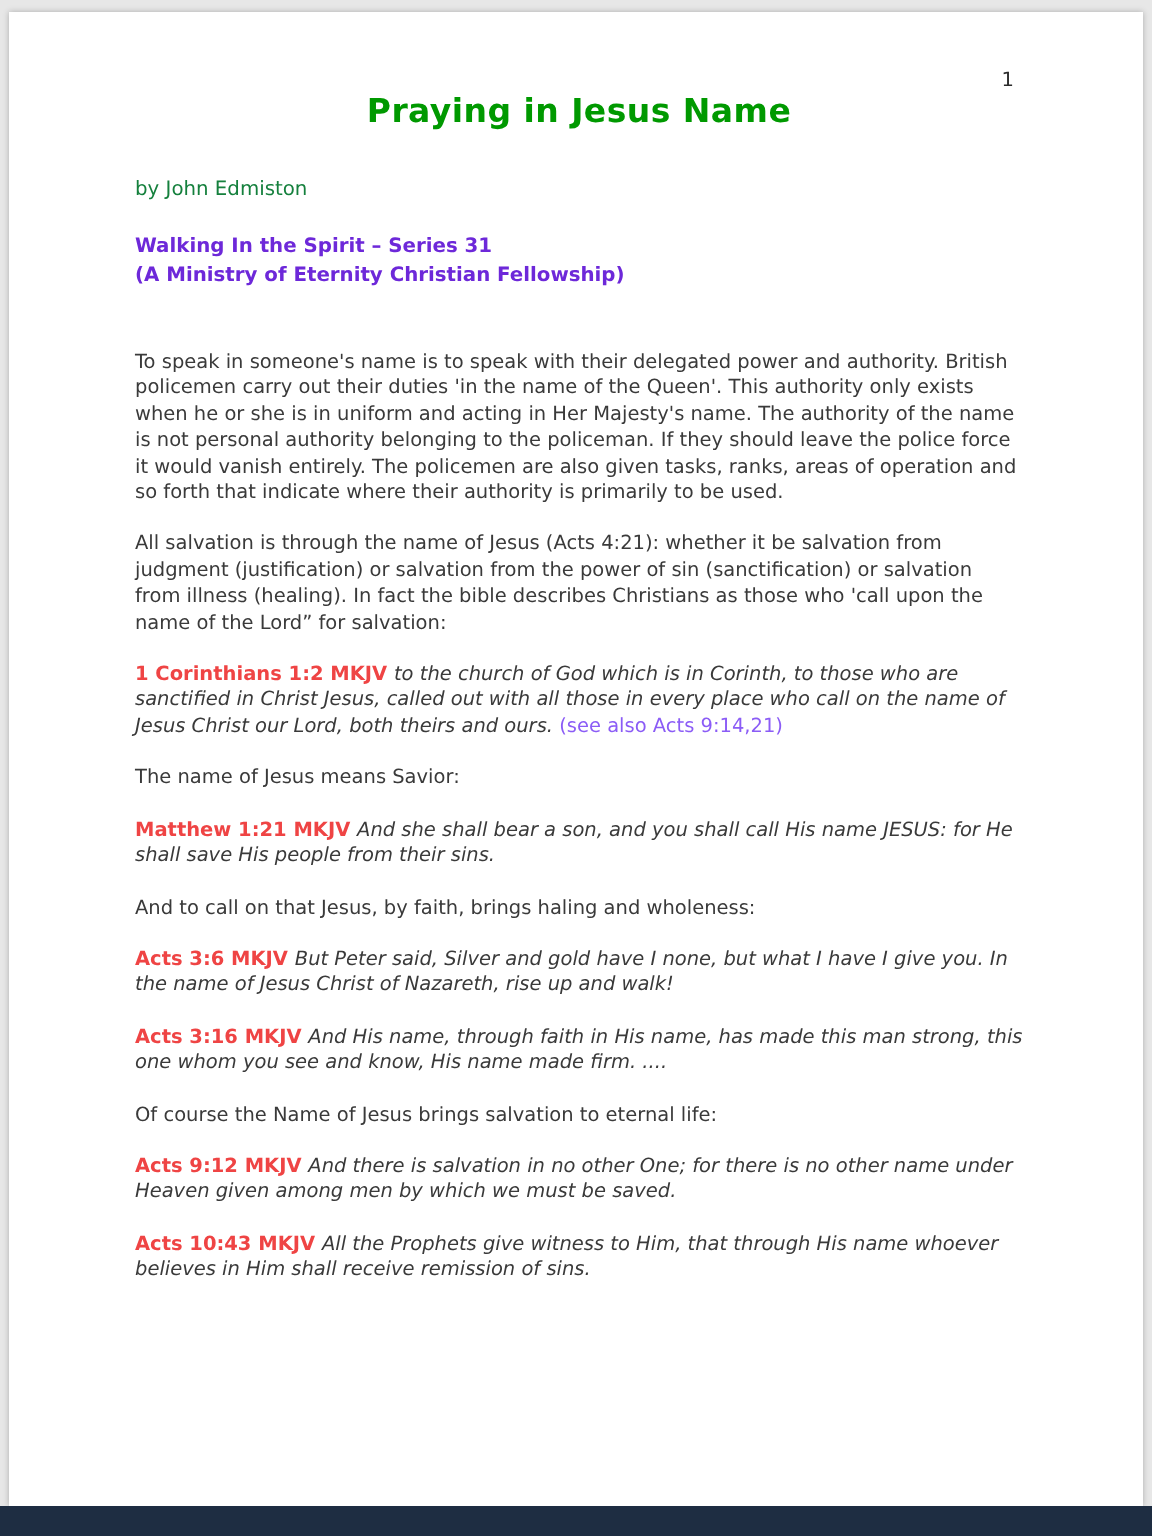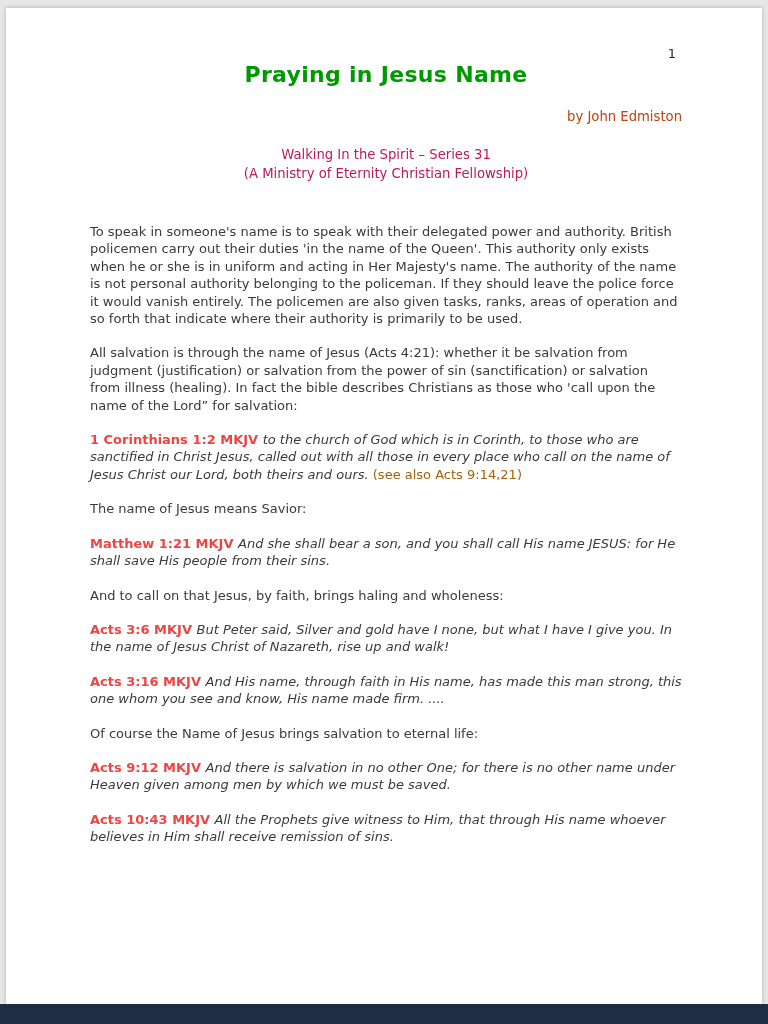--- a/index.html
+++ b/index.html
@@ -27,31 +27,30 @@
     padding-right: 6px;
   }
   .doc-title {
     text-align: center;
     font-size: 22px;
     font-weight: bold;
     color: #009900;
     letter-spacing: 0.3px;
   }
   .byline {
-    margin-top: 22px;
-    text-align: right;
+    margin-top: 32px;
+    text-align: left;
     font-size: 13.2px;
-    color: #c2410c;
+    color: #15803d;
   }
   .series {
     margin-top: 21px;
-    text-align: center;
     font-size: 13.2px;
-    font-weight: normal;
-    color: #be185d;
+    font-weight: bold;
+    color: #6d28d9;
     line-height: 19px;
   }
   .paragraphs { margin-top: 40px; }
   .para {
     font-size: 13px;
     line-height: 17.4px;
     color: #3a3a3a;
     margin-bottom: 17px;
     text-align: left;
   }
@@ -60,21 +59,21 @@
     color: #ef4444;
     font-style: normal;
   }
   .para .verse {
     font-style: italic;
     color: #3a3a3a;
     text-align: right;
   }
   .para .suffix {
     font-style: normal;
-    color: #a16207;
+    color: #8b5cf6;
   }
   .footer-bar {
     position: absolute;
     left: 0; bottom: 0;
     width: 768px; height: 20px;
     background: #1e2d42;
   }
 </style>
 </head>
 <body>

